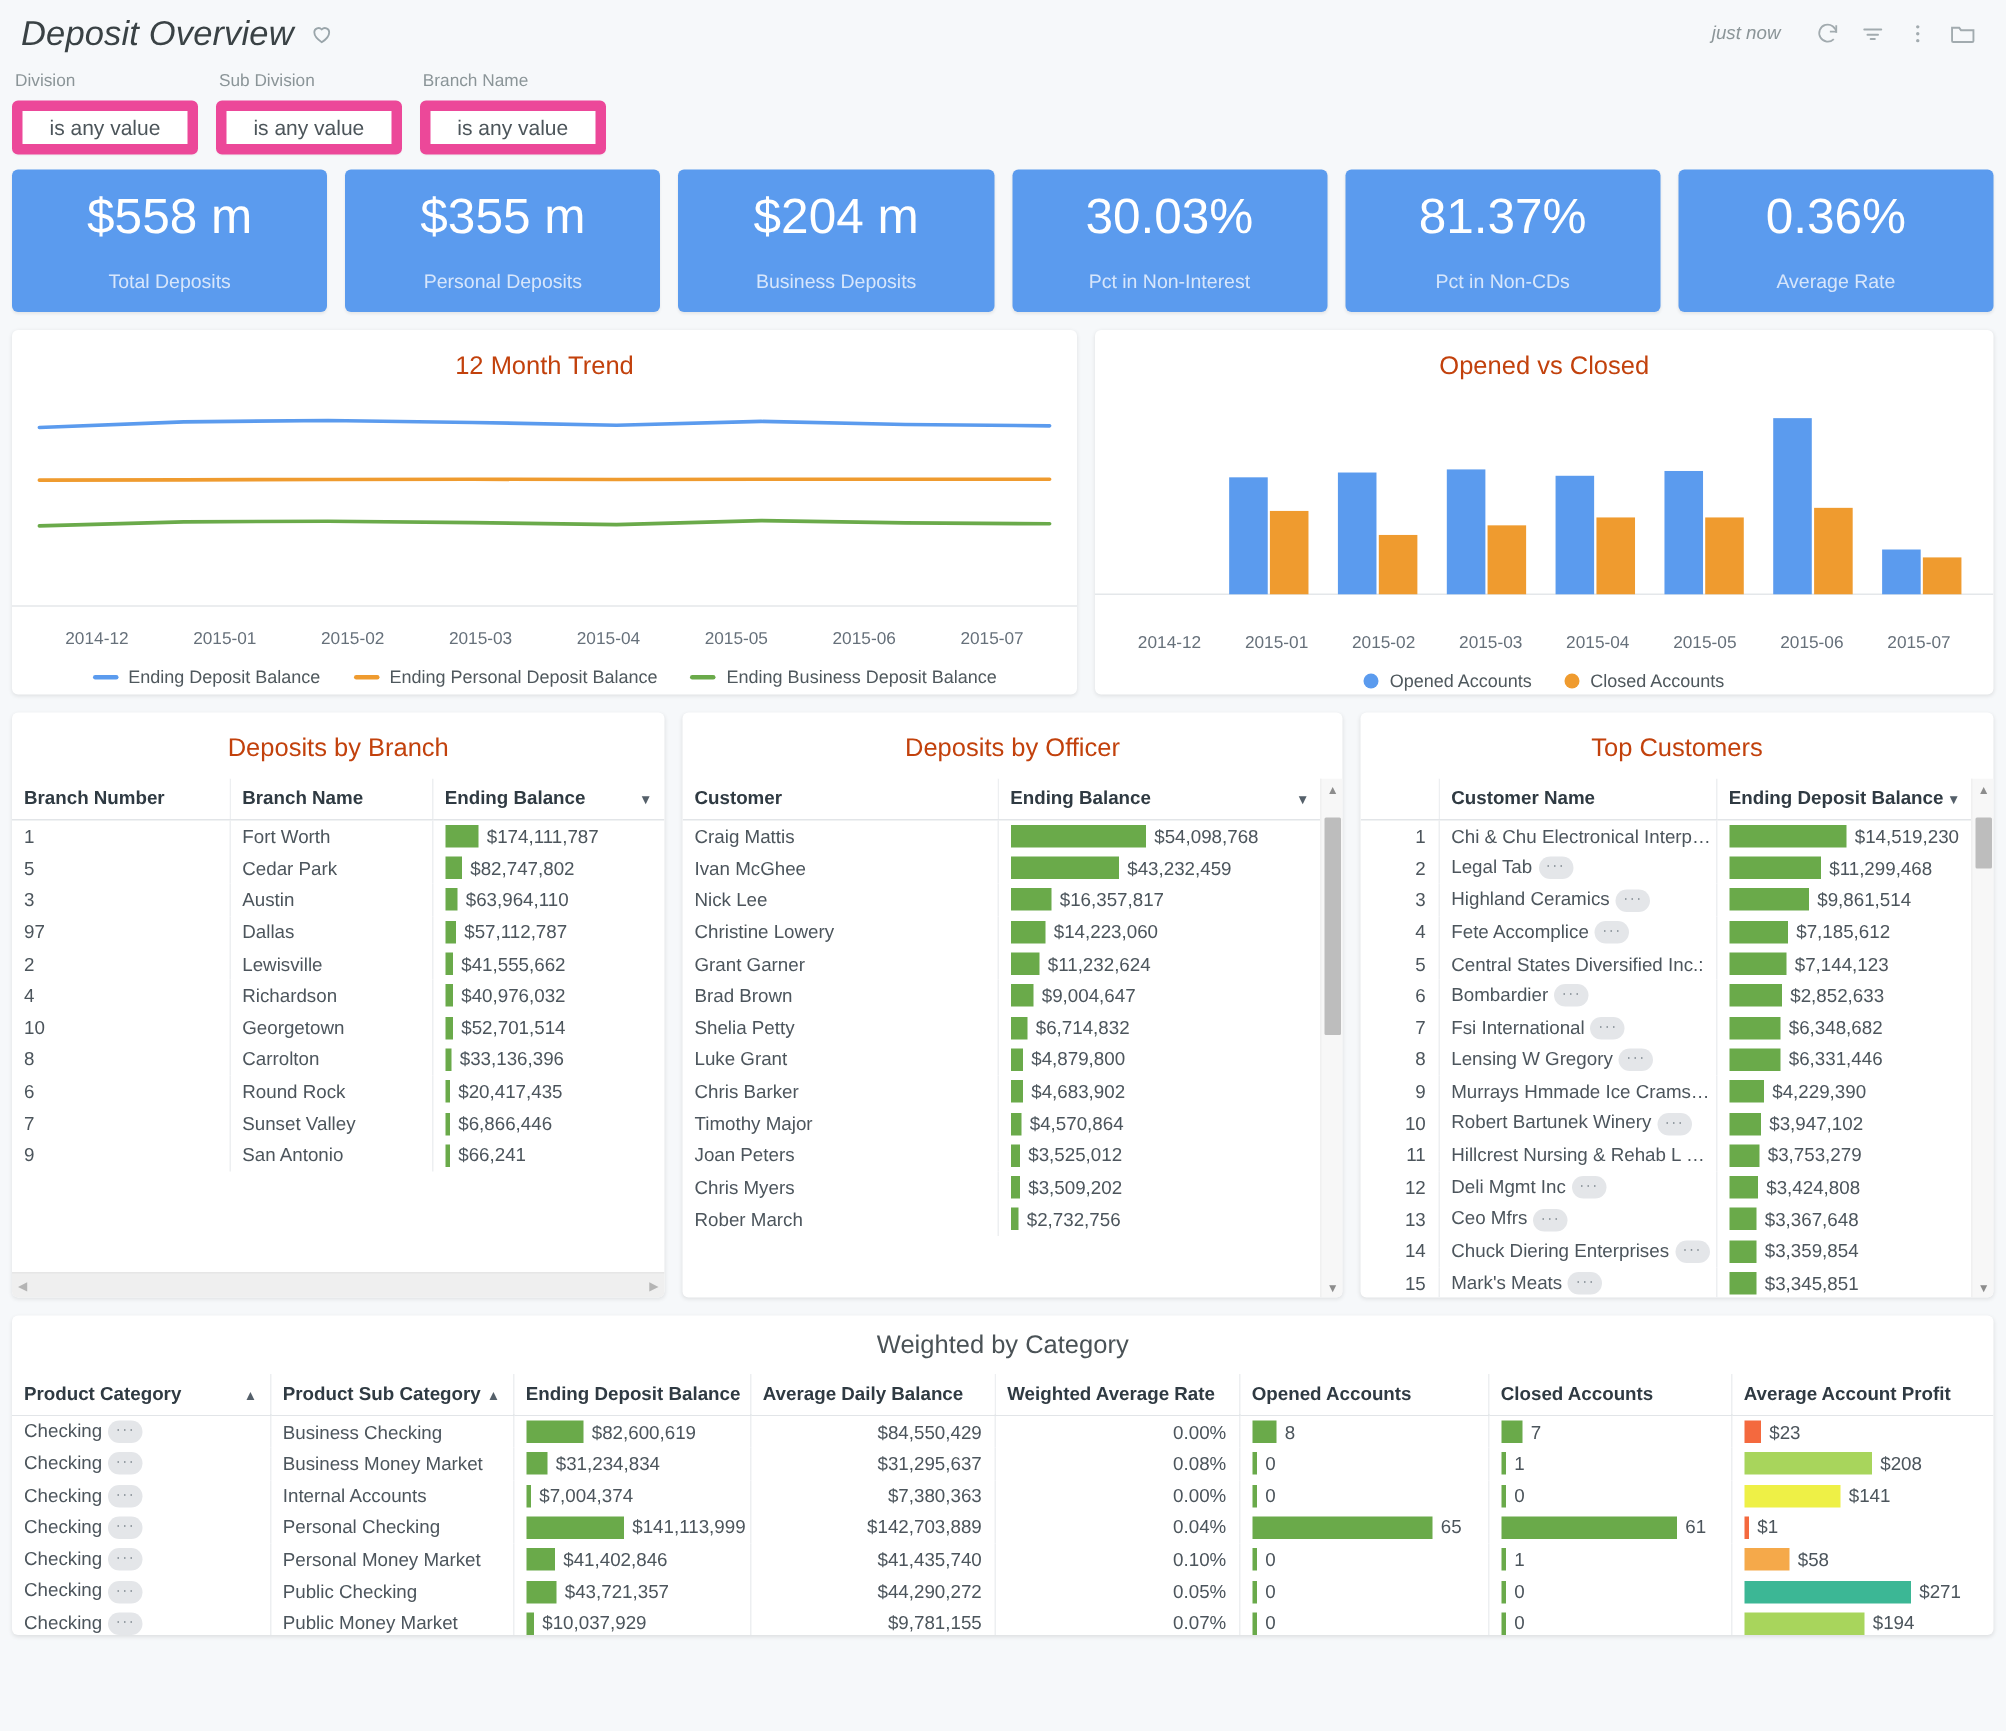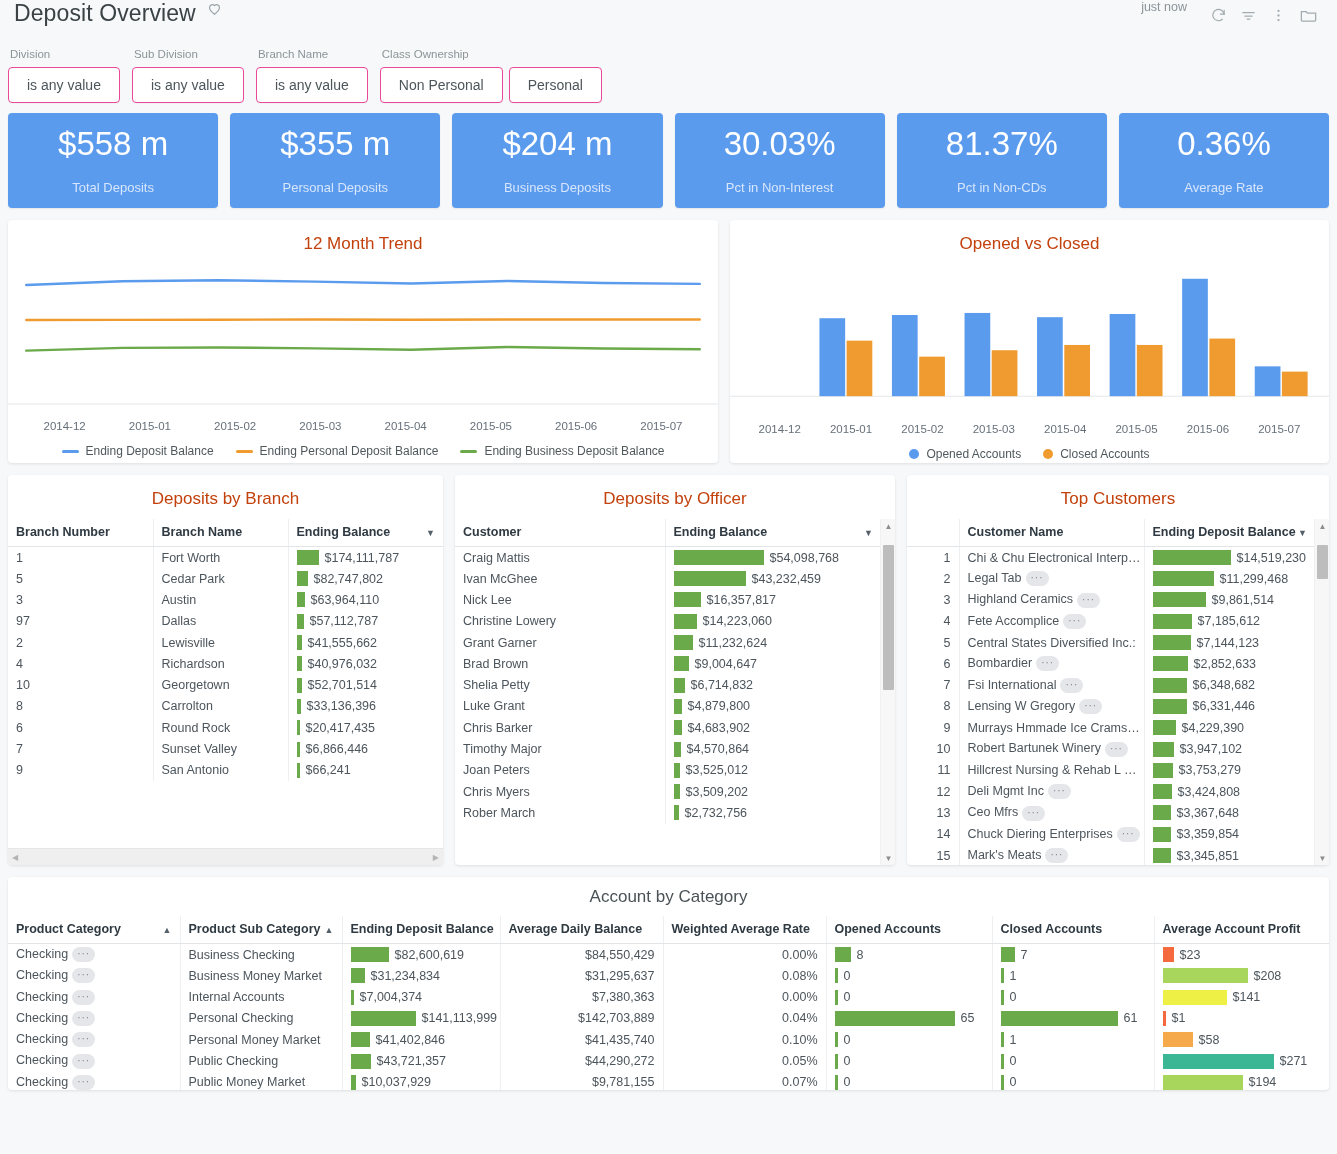--- a/index.html
+++ b/index.html
@@ -6,40 +6,41 @@
   html, body {
     width: 1337px; height: 1154px;
     background: #f6f8fa;
     font-family: "Liberation Sans", sans-serif;
     color: #3a4245;
     overflow: hidden;
   }
 
   
   .dash-header {
-    height: 44px; display: flex; align-items: flex-start;
+    height: 44px; display: flex; align-items: center;
     padding: 0 14px 0 14px;
+    font-style: italic;
   }
   .dash-title {
     font-size: 23px; font-weight: 400; color: #3a4245; letter-spacing: .1px;
   }
   .heart-icon { margin-left: 10px; color: #9aa5aa; display:flex; align-items:center; }
   .hdr-spacer { flex: 1 1 auto; }
   .hdr-time { font-size: 12.5px; color: #8b9598; margin-right: 16px; }
   .hdr-ico { width: 30px; height: 30px; display: flex; align-items: center; justify-content: center;
              color: #a2abaf; cursor: pointer; }
   .hdr-ico svg { display: block; }
 
   
   .filter-bar { display: flex; padding: 4px 8px 10px 8px; gap: 12px; align-items: flex-end; }
   .filter-group { display: flex; flex-direction: column; }
   .filter-label { font-size: 11.5px; color: #8b9598; margin-bottom: 7px; padding-left: 2px; }
   .filter-row { display: flex; gap: 6px; }
   .filter-pill {
-    background: #fff; border: 1px solid #ec4899; border-radius: 4px;
+    background: #fff; border: 7px solid #ec4899; border-radius: 4px;
     height: 36px; display: flex; align-items: center; justify-content: center;
     padding: 0 18px; font-size: 14px; color: #4c555a; cursor: pointer;
     box-shadow: 0 1px 1px rgba(0,0,0,.03);
   }
 
   
   .kpi-row { display: flex; gap: 12px; padding: 0 8px; }
   .kpi {
     flex: 1 1 0; height: 95px; background: #5b9bee; border-radius: 4px;
     display: flex; flex-direction: column; align-items: center; justify-content: center;
@@ -175,27 +176,20 @@
   <div class="filter-group">
     <div class="filter-label">Sub Division</div>
     <div class="filter-row">
       <div class="filter-pill">is any value</div>
     </div>
   </div>
   <div class="filter-group">
     <div class="filter-label">Branch Name</div>
     <div class="filter-row">
       <div class="filter-pill">is any value</div>
-    </div>
-  </div>
-  <div class="filter-group">
-    <div class="filter-label">Class Ownership</div>
-    <div class="filter-row">
-      <div class="filter-pill">Non Personal</div>
-      <div class="filter-pill">Personal</div>
     </div>
   </div>
 </div>
 
 <div class="kpi-row" id="kpi-row">
     <div class="kpi">
      <div class="kpi-value">$558 m</div>
      <div class="kpi-label">Total Deposits</div>
    </div>
     <div class="kpi">
@@ -765,21 +759,21 @@
         <div class="arr up">▲</div>
         <div class="thumb" style="top:26px;height:34px"></div>
         <div class="arr dn">▼</div>
       </div>
     </div>
   </div>
 
 </div>
 
 <div class="card cat-card">
-  <div class="cat-head">Account by Category</div>
+  <div class="cat-head">Weighted by Category</div>
   <div class="cat-body">
     <table class="dt">
       <colgroup>
         <col style="width:172px">
           <col style="width:162px">
           <col style="width:158px">
         <col style="width:163px">
           <col style="width:163px">
           <col style="width:166px">
         <col style="width:162px">

